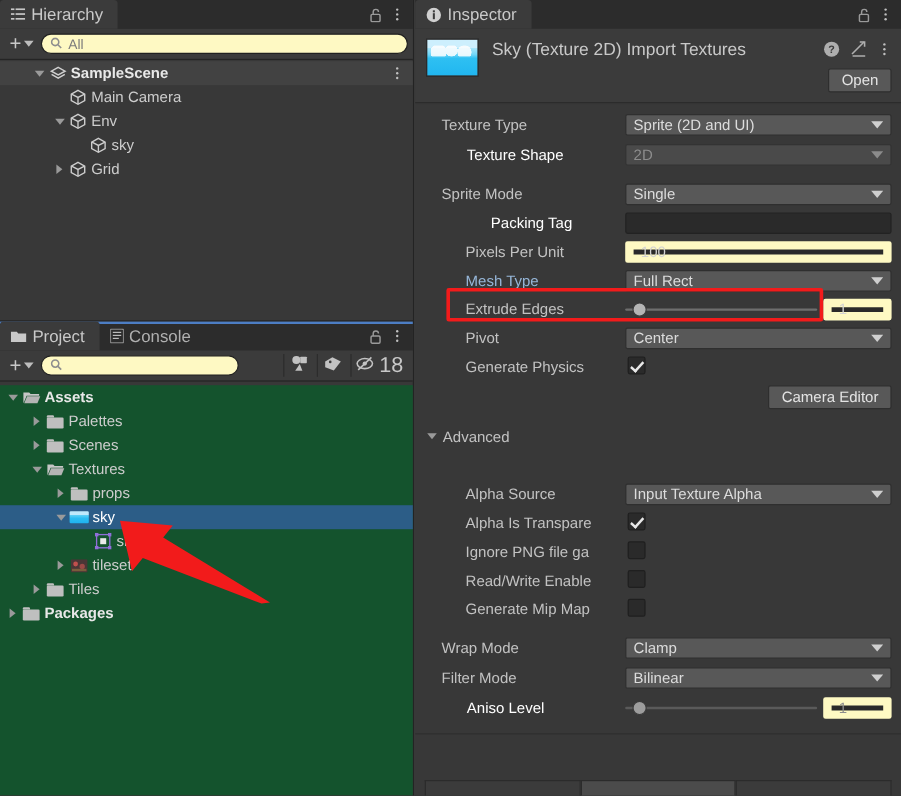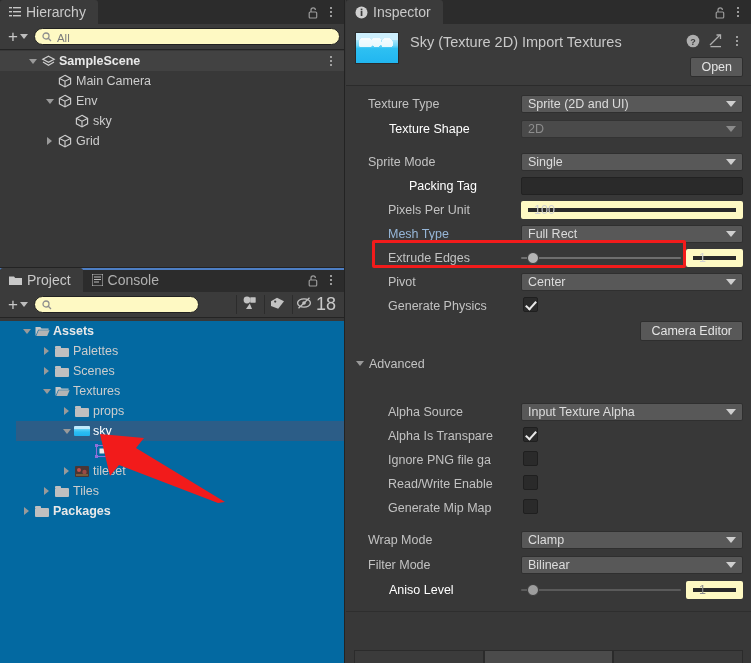--- a/index.html
+++ b/index.html
@@ -82,21 +82,21 @@
   .row .rowkebab{ position:absolute; right:7px; top:2px; }
 
   
   #project{
     position:absolute; left:0; top:267px; width:345px; height:396px;
     background:#383838;
     border-right:1px solid #232323;
     border-top:1px solid #232323;
   }
   #project .tabbar{ border-top:2px solid #4d7ec4; }
-  #proj-tree{ position:absolute; top:53px; left:0; right:0; bottom:0; background:#0369a1;padding-left:16px; }
+  #proj-tree{ position:absolute; top:53px; left:0; right:0; bottom:0; background:#14532d; }
   .proj-tool{
     width:26px;height:19px;display:flex;align-items:center;justify-content:center;
     border-left:1px solid #2c2c2c;
   }
   .countbox{ display:flex;align-items:center;gap:2px;padding-left:3px;padding-right:4px;border-left:1px solid #2c2c2c;height:19px;}
 
   .selrow{ background:#2c5d87; }
   .selrow .lbl{ color:#ffffff; }
 
   .folder{ width:14px;height:11px;position:relative;display:inline-block; }

